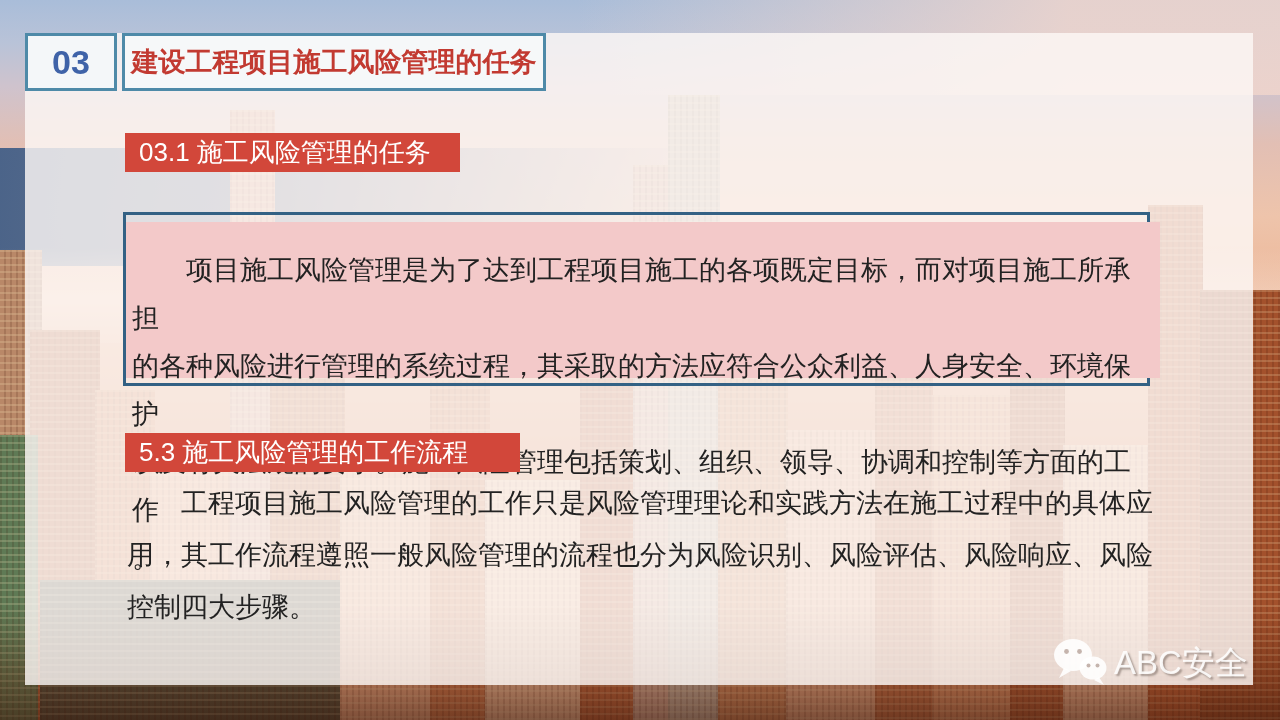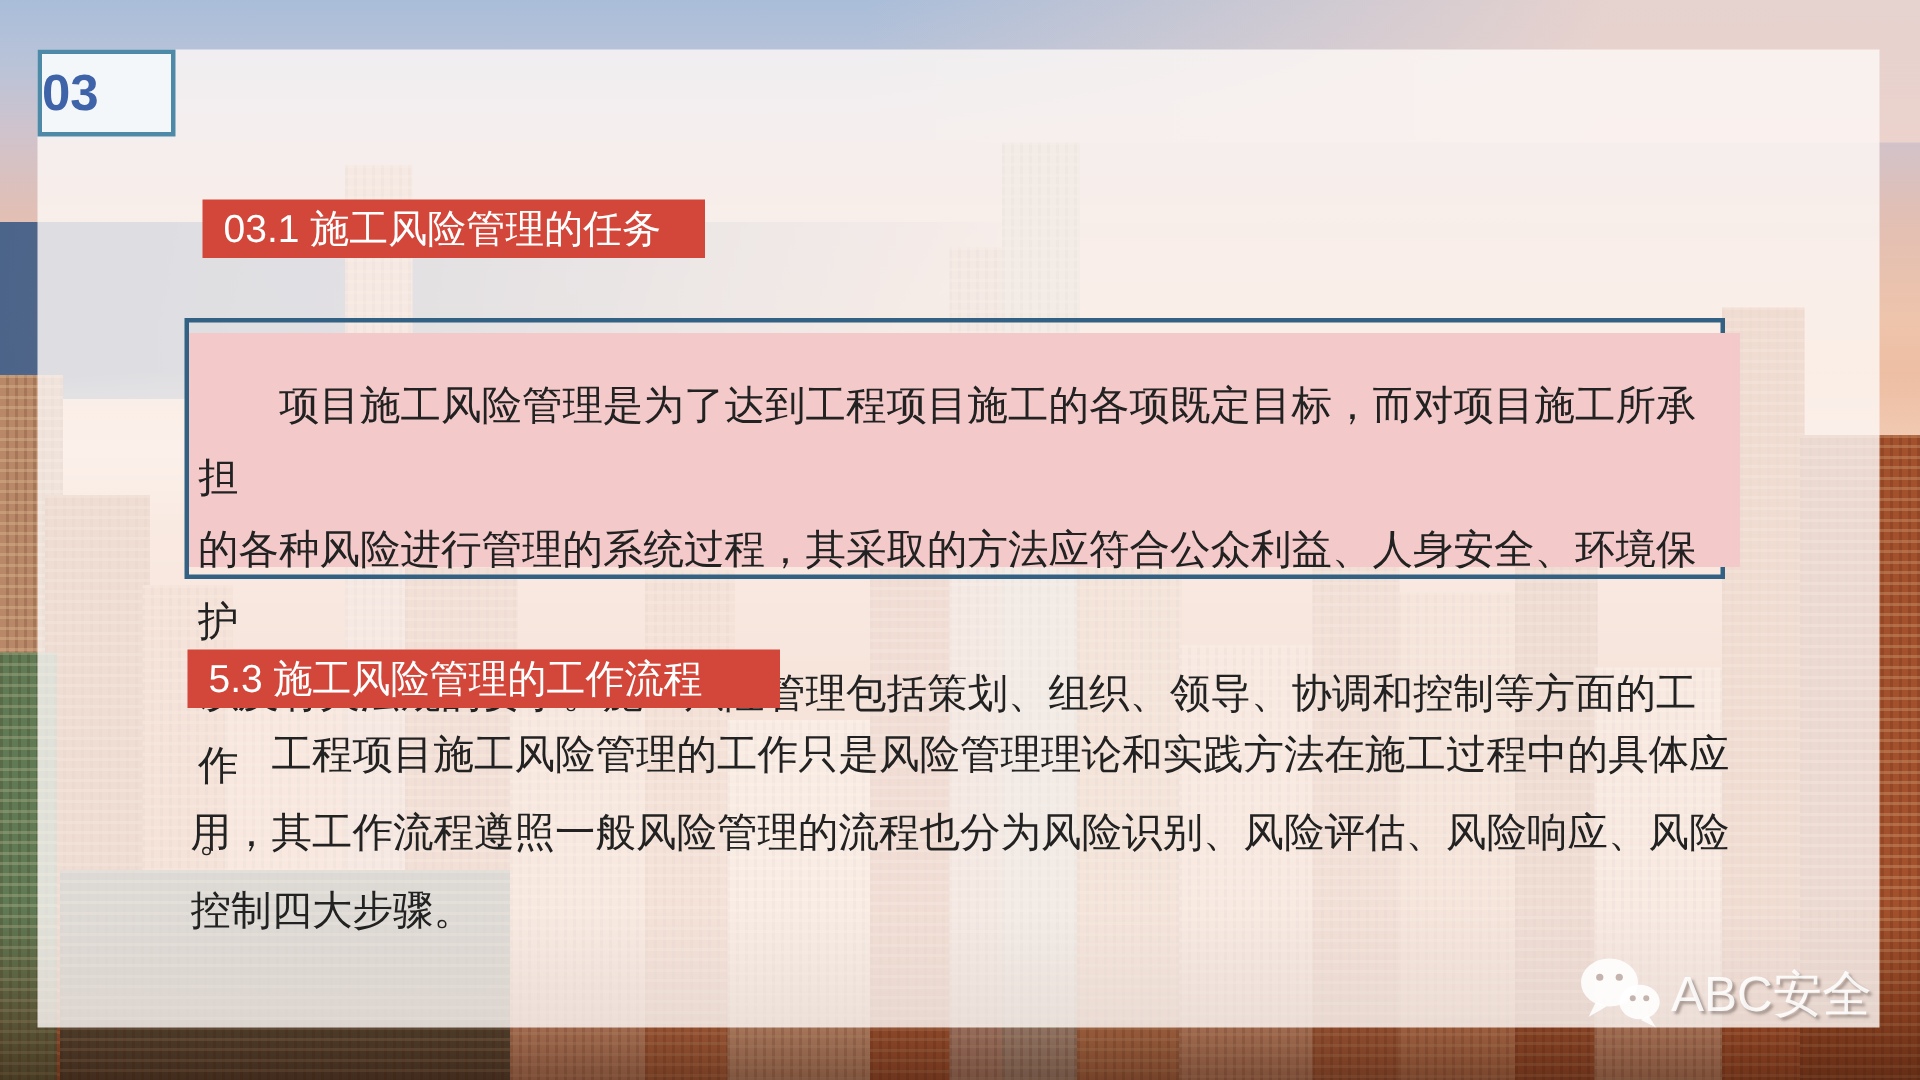--- a/index.html
+++ b/index.html
@@ -30,31 +30,31 @@
 
   
   .panel { position:absolute; left:25px; top:33px; width:1228px; height:652px;
     background:rgba(252,248,245,.82); z-index:1; }
 
   .content { position:absolute; inset:0; z-index:2; }
 
   
   .num-box { position:absolute; left:25px; top:33px; width:92px; height:58px;
     background:#f4f7f9; border:3px solid #4e8aa8;
-    display:flex; align-items:center; justify-content:flex-start;
+    display:flex; align-items:center; justify-content:center;
     font-size:34px; font-weight:bold; color:#3f63a8; }
   .title-box { position:absolute; left:122px; top:33px; width:424px; height:58px;
     background:#f6f8f9; border:3px solid #4e8aa8;
     display:flex; align-items:center; justify-content:center; }
   .title-box h1 { font-size:27px; font-weight:bold; color:#c23a31; white-space:nowrap; }
 
   
   .sec-bar { position:absolute; height:39px; background:#d2473a; color:#ffffff;
     font-size:26px; line-height:39px; padding:0 14px; white-space:nowrap; }
-  .sec-bar.s1 { left:125px; top:133px; width:335px;margin-left:10px; }
+  .sec-bar.s1 { left:125px; top:133px; width:335px; }
   .sec-bar.s2 { left:125px; top:433px; width:395px; }
 
   
   .def-border { position:absolute; left:123px; top:212px; width:1027px; height:174px;
     border:3px solid #336184; }
   .def-box { position:absolute; left:126px; top:222px; width:1034px; height:156px;
     background:#f3c9c9; overflow:visible; }
   .def-box p { padding:24px 8px 0 6px; }
 
   .body-text { font-size:27px; line-height:48px; color:#222222; white-space:pre-line; }
@@ -104,20 +104,23 @@
     <div class="bottom-shade"></div>
   </div>
 
   <div class="panel"></div>
 
   <div class="content">
 
     <div class="num-box">
       <span>03</span>
     </div>
+    <div class="title-box">
+      <h1>建设工程项目施工风险管理的任务</h1>
+    </div>
 
     <div class="sec-bar s1">03.1 施工风险管理的任务</div>
 
     <div class="def-border"></div>
     <div class="def-box">
       <p class="body-text">　　项目施工风险管理是为了达到工程项目施工的各项既定目标，而对项目施工所承担
 的各种风险进行管理的系统过程，其采取的方法应符合公众利益、人身安全、环境保护
 以及有关法规的要求。施工风险管理包括策划、组织、领导、协调和控制等方面的工作
 。</p>
     </div>

